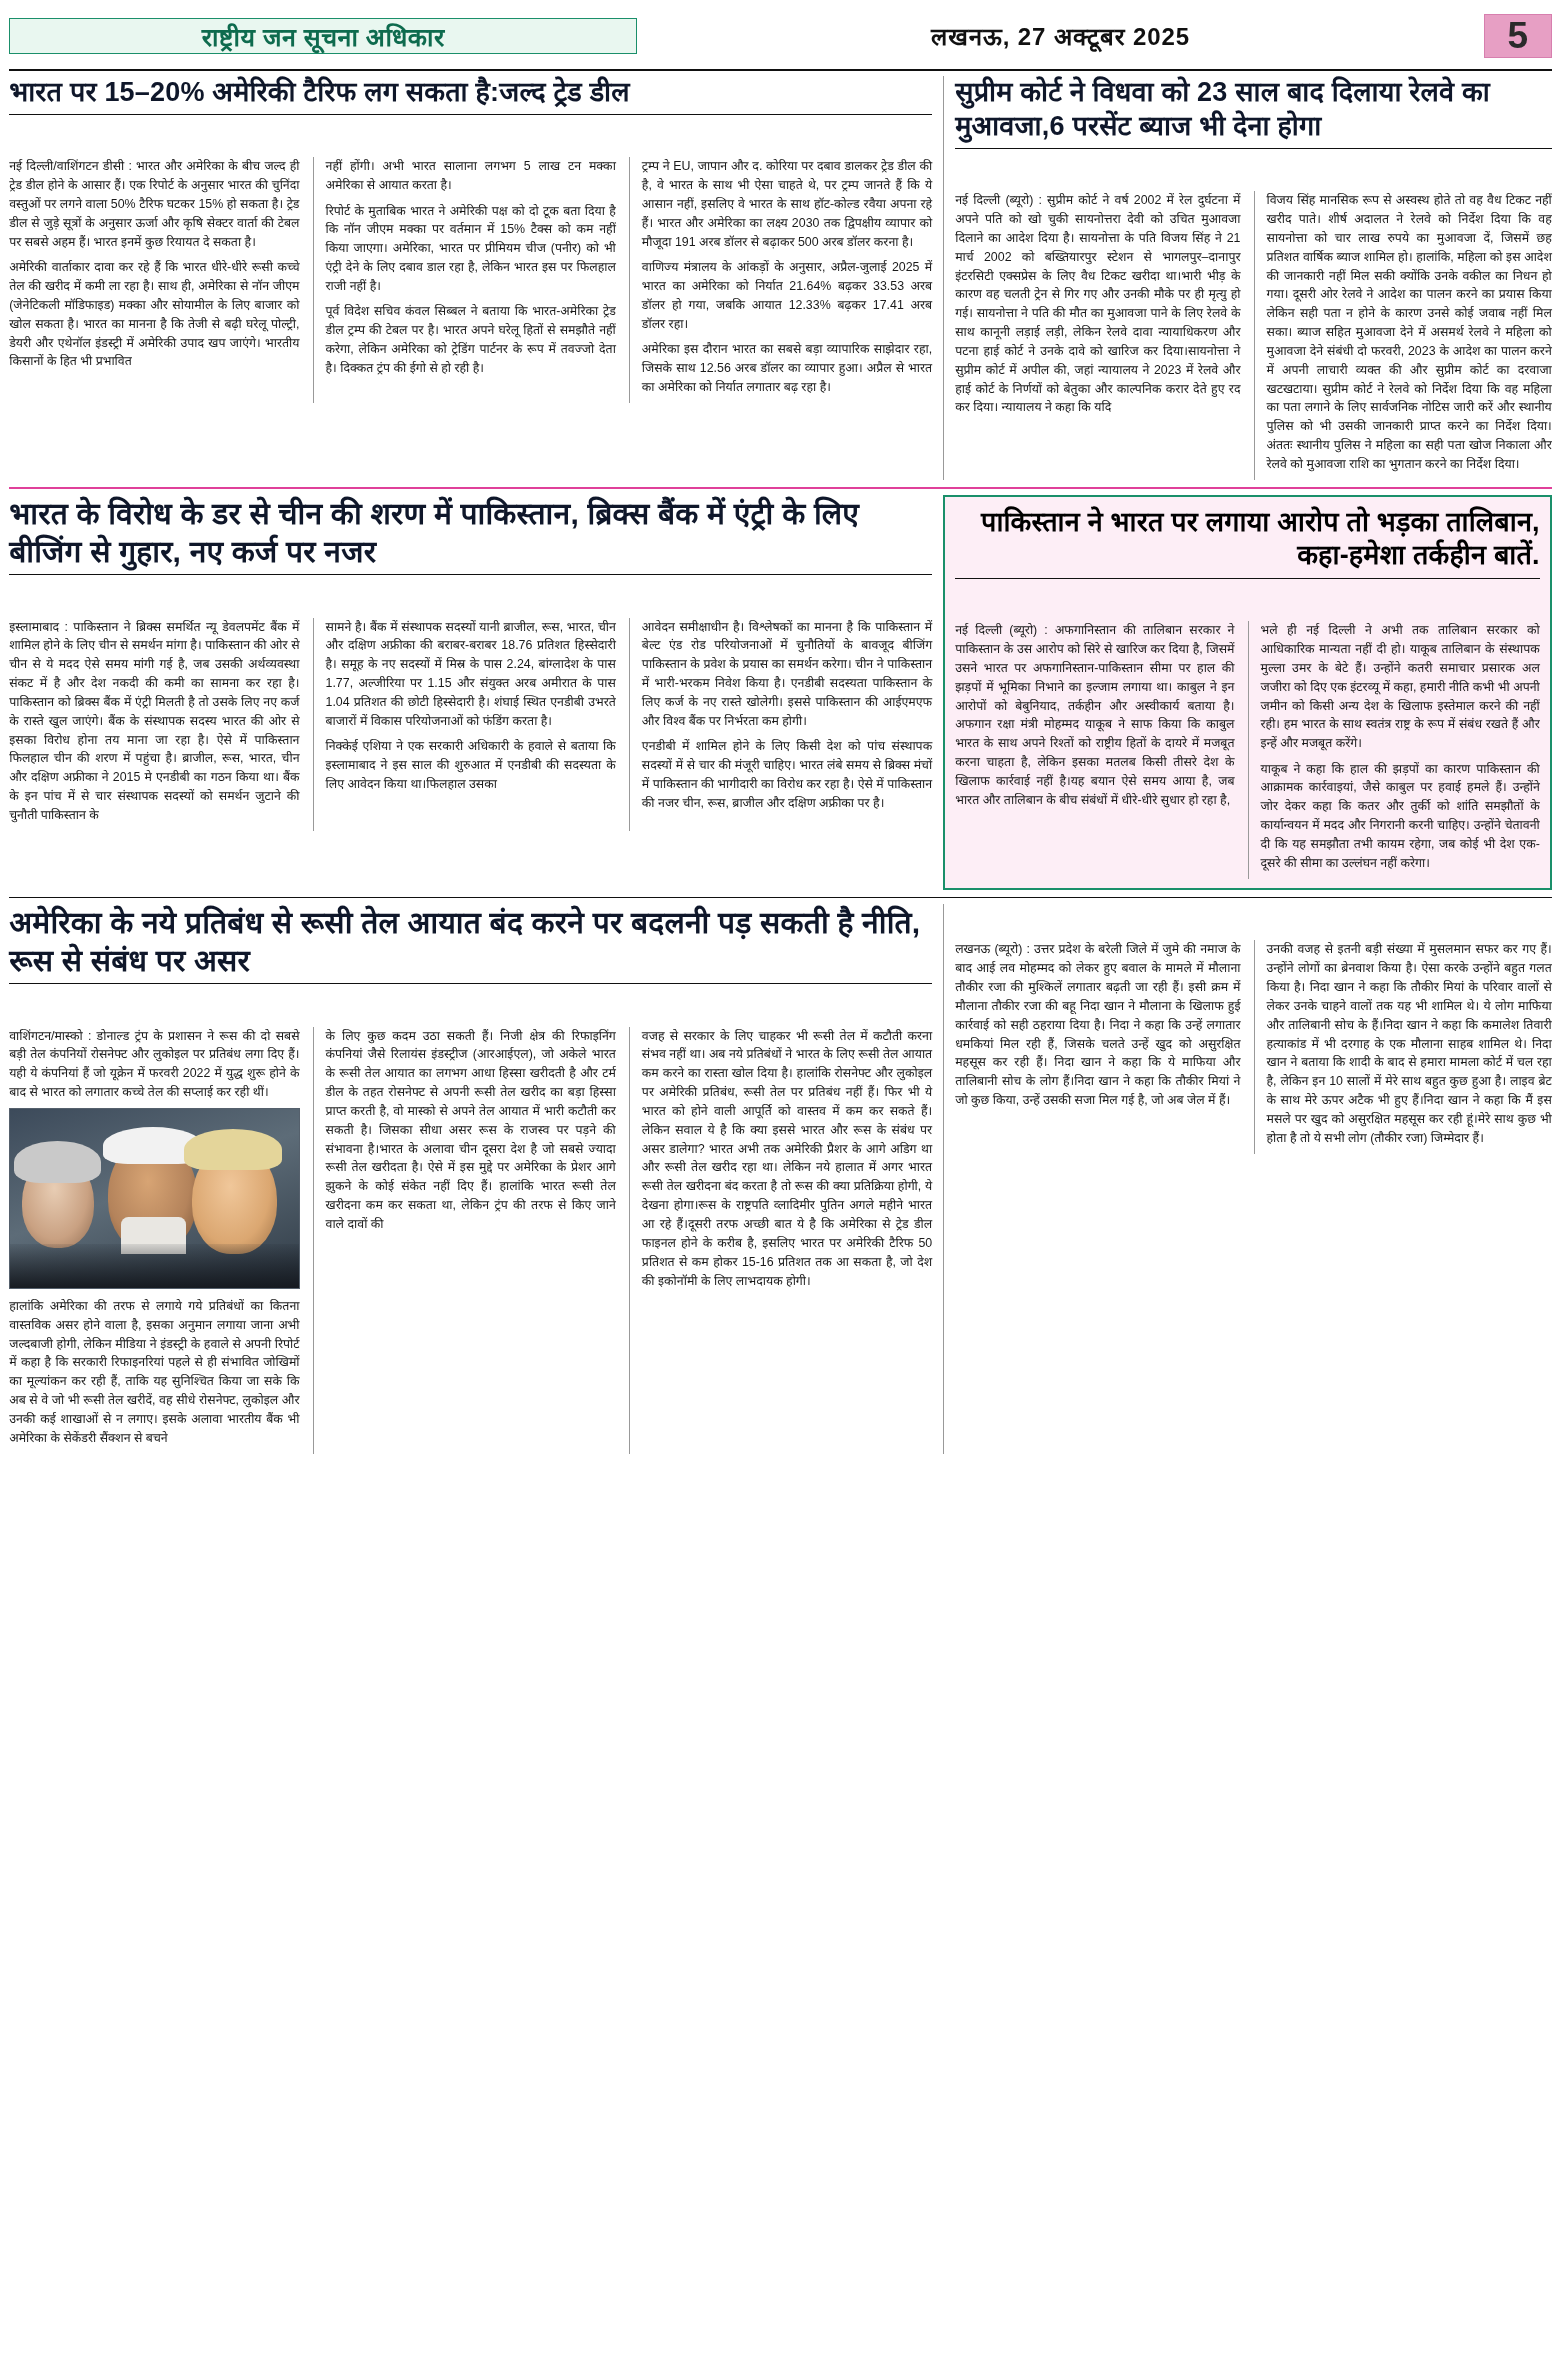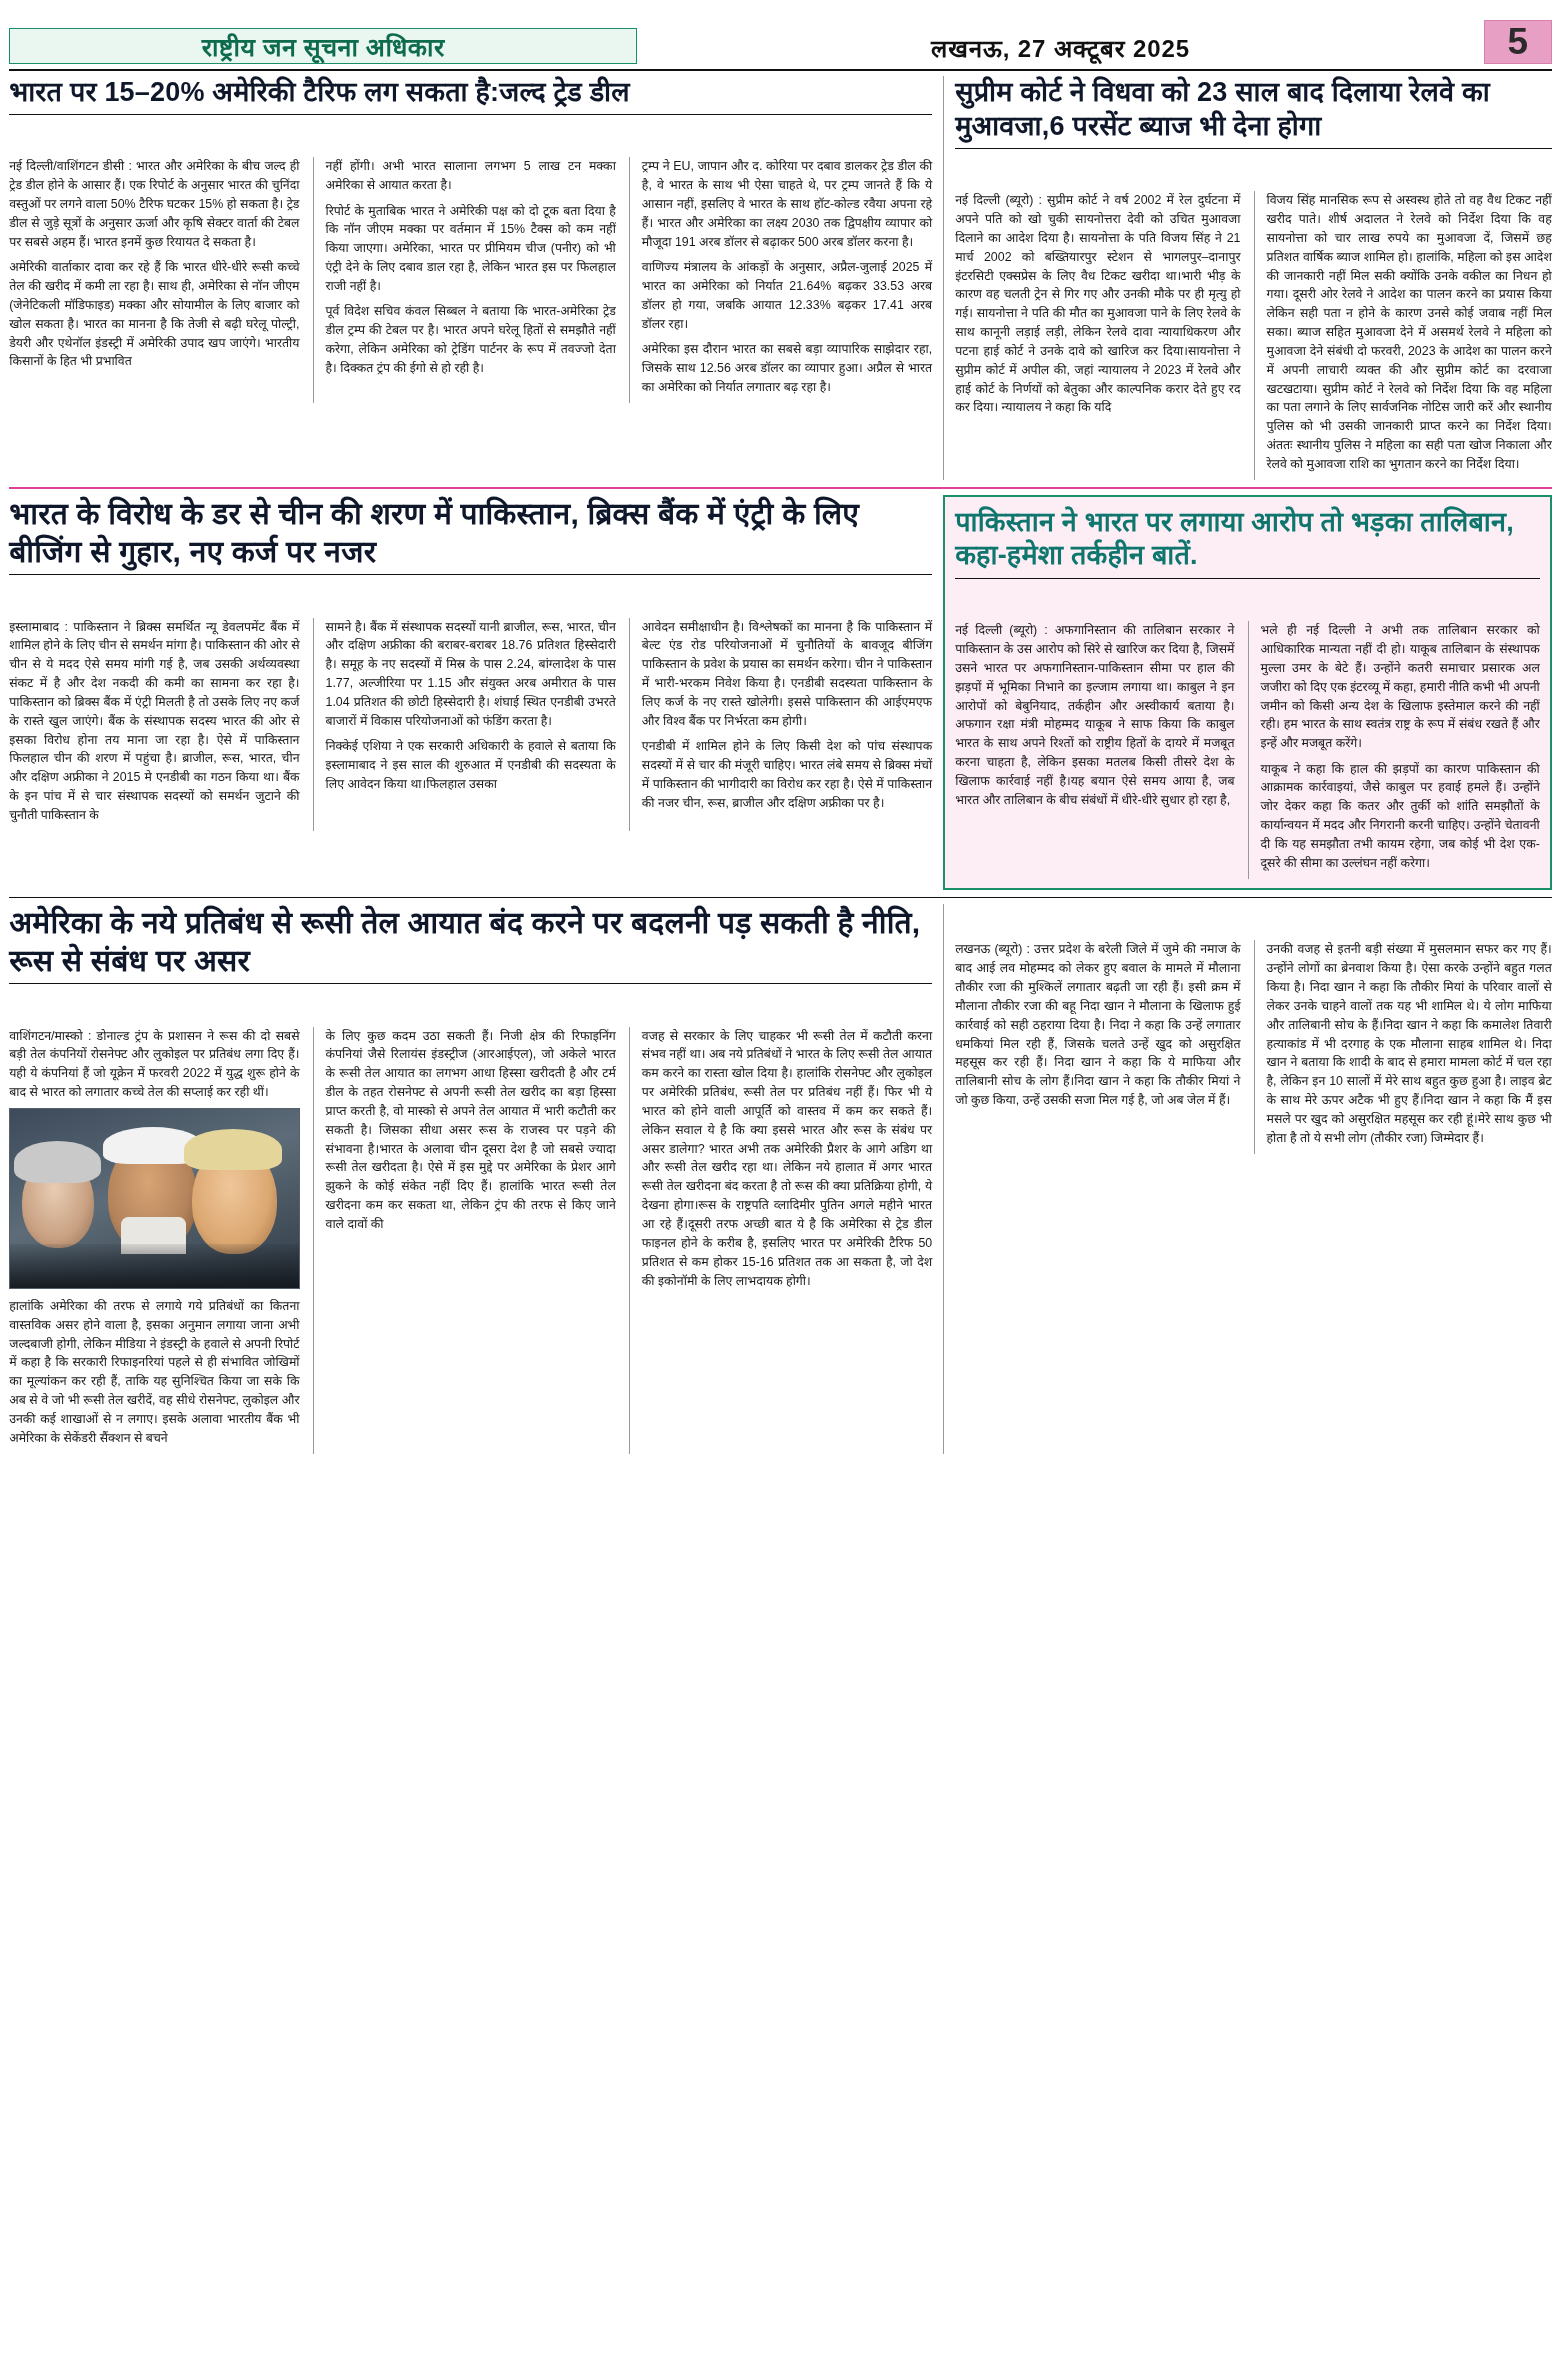--- a/index.html
+++ b/index.html
@@ -17,21 +17,21 @@
     width: 1561px;
     min-height: 2363px;
     background: #fff;
     padding: 7.4px 9.2px 9.2px 9.2px;
     position: relative;
   }
 
   
   .masthead {
     display: flex;
-    align-items: flex-end;
+    align-items: center;
     height: 57px;
     margin-bottom: 4.6px;
   }
   .masthead-logo {
     flex: 0 0 628px;
     border: 1.8px solid #1a8f6a;
     background: #e9f7f0;
     display: flex;
     align-items: center;
     justify-content: center;
@@ -163,21 +163,21 @@
     position:absolute; bottom:0; left:0; right:0; height:44px;
     background: linear-gradient(180deg, rgba(25,30,38,0.1), rgba(20,24,30,0.95));
   }
 
   
   .boxed {
     border: 2.8px solid #1a8f6a;
     background: #fdeef6;
     padding: 8.3px 10px 9.2px 10px;
   }
-  .boxed .hl { color: #0f766e; }
+  .boxed .hl { color: #000000; text-align: right; }
 
   
   .bottom-wrap { display: flex; gap: 11px; }
   .bottom-left { flex: 0 0 923px; }
   .bottom-right { flex: 1 1 auto; border-left: 0.9px solid #999; padding-left: 11px; }
 </style>
 </head>
 <body>
 
 <div class="page">

